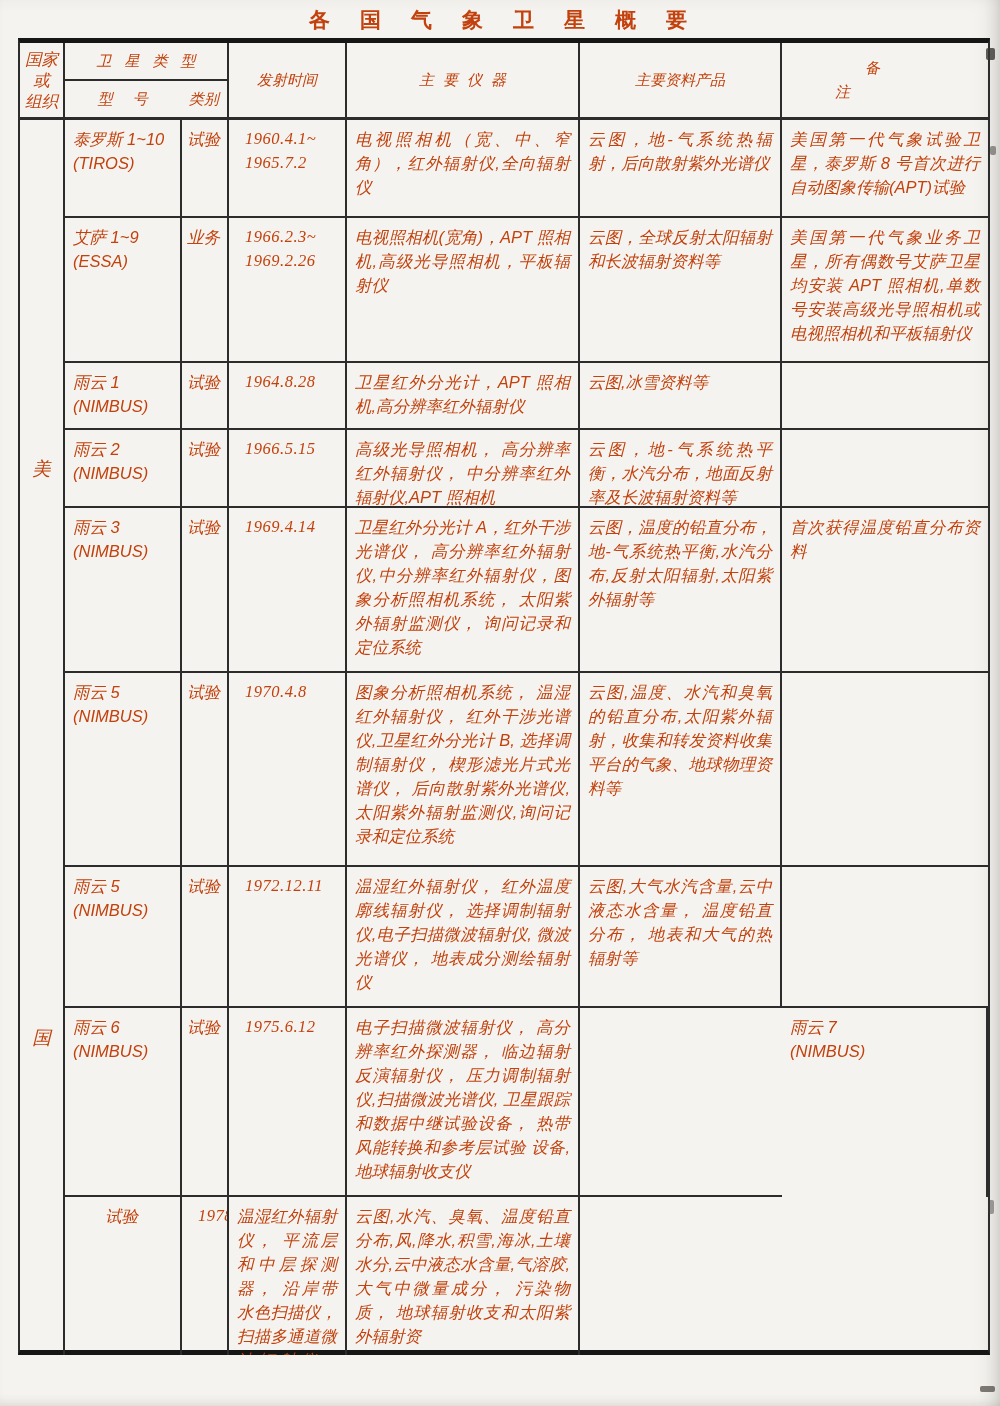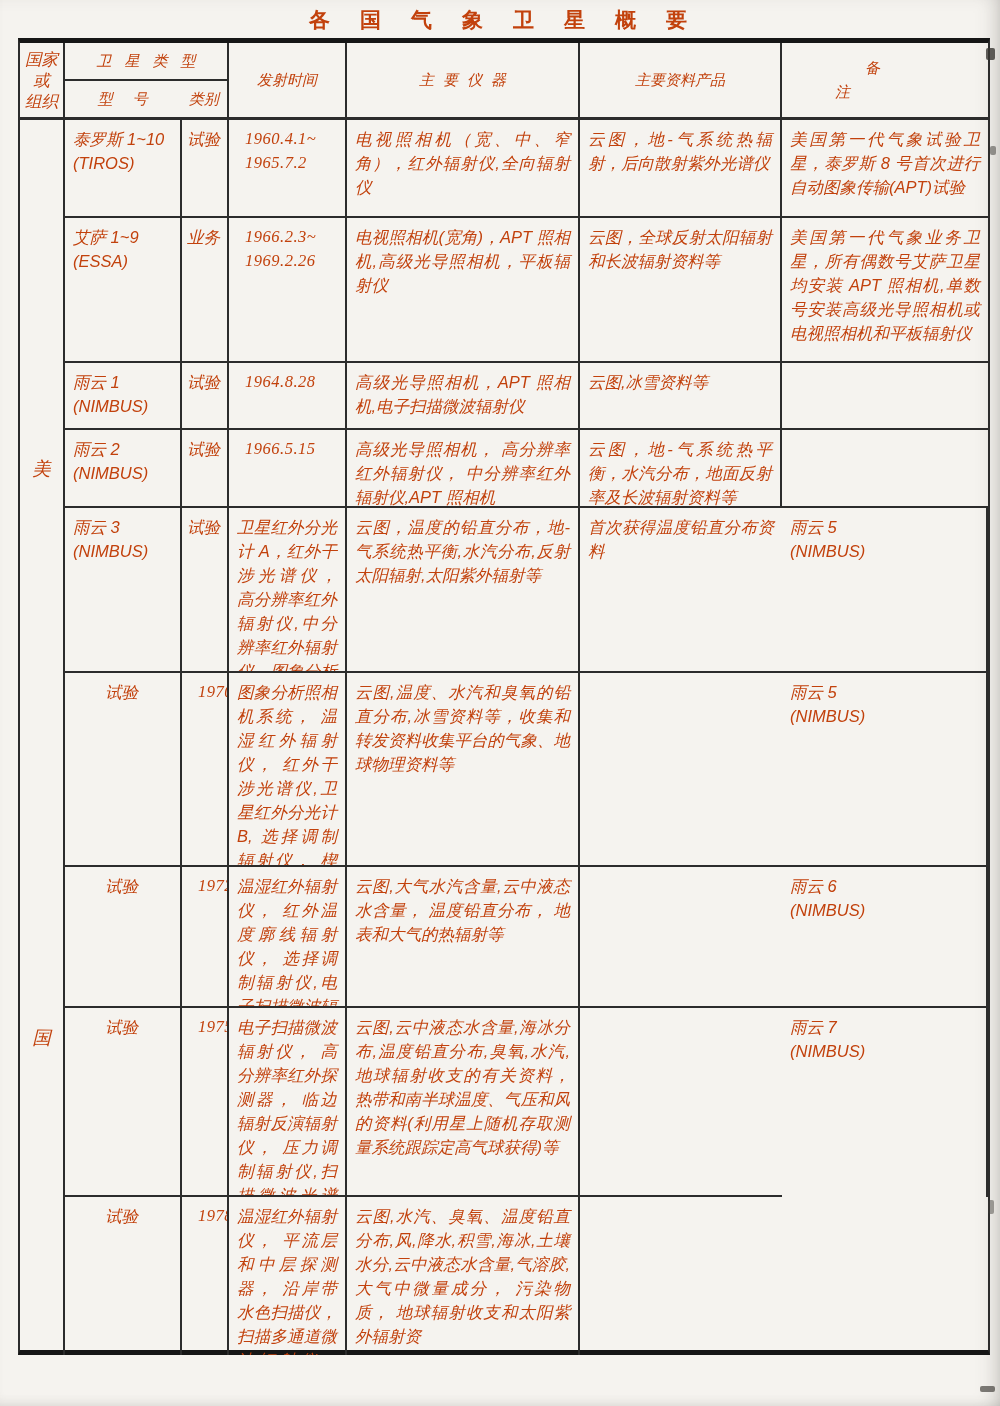--- a/index.html
+++ b/index.html
@@ -106,61 +106,61 @@
     <div class="cell launch-cell">1966.2.3~
 1969.2.26</div>
     <div class="cell body-cell">电视照相机(宽角)，APT 照相机,高级光导照相机，平板辐射仪</div>
     <div class="cell body-cell">云图，全球反射太阳辐射和长波辐射资料等</div>
     <div class="cell body-cell last-col">美国第一代气象业务卫星，所有偶数号艾萨卫星均安装 APT 照相机,单数号安装高级光导照相机或电视照相机和平板辐射仪</div>
 
     <div class="cell model-cell">雨云 1
 (NIMBUS)</div>
     <div class="cell cat-cell">试验</div>
     <div class="cell launch-cell">1964.8.28</div>
-    <div class="cell body-cell">高级光导照相机，APT 照相机,电子扫描微波辐射仪</div>
+    <div class="cell body-cell">卫星红外分光计，APT 照相机,高分辨率红外辐射仪</div>
     <div class="cell body-cell">云图,冰雪资料等</div>
     <div class="cell body-cell last-col"></div>
 
     <div class="cell model-cell">雨云 2
 (NIMBUS)</div>
     <div class="cell cat-cell">试验</div>
     <div class="cell launch-cell">1966.5.15</div>
     <div class="cell body-cell">高级光导照相机， 高分辨率红外辐射仪， 中分辨率红外辐射仪,APT 照相机</div>
     <div class="cell body-cell">云图，地-气系统热平衡，水汽分布，地面反射率及长波辐射资料等</div>
     <div class="cell body-cell last-col"></div>
 
     <div class="cell model-cell">雨云 3
 (NIMBUS)</div>
     <div class="cell cat-cell">试验</div>
+    <div class="cell launch-cell">1969.4.14</div>
     <div class="cell body-cell">卫星红外分光计 A，红外干涉光谱仪， 高分辨率红外辐射仪,中分辨率红外辐射仪，图象分析照相机系统， 太阳紫外辐射监测仪， 询问记录和定位系统</div>
     <div class="cell body-cell">云图，温度的铅直分布，地-气系统热平衡,水汽分布,反射太阳辐射,太阳紫外辐射等</div>
     <div class="cell body-cell last-col">首次获得温度铅直分布资料</div>
 
     <div class="cell model-cell">雨云 5
 (NIMBUS)</div>
     <div class="cell cat-cell">试验</div>
     <div class="cell launch-cell">1970.4.8</div>
     <div class="cell body-cell">图象分析照相机系统， 温湿红外辐射仪， 红外干涉光谱仪,卫星红外分光计 B, 选择调制辐射仪， 楔形滤光片式光谱仪， 后向散射紫外光谱仪,太阳紫外辐射监测仪,询问记录和定位系统</div>
-    <div class="cell body-cell">云图,温度、水汽和臭氧的铅直分布,冰雪资料等，收集和转发资料收集平台的气象、地球物理资料等</div>
+    <div class="cell body-cell">云图,温度、水汽和臭氧的铅直分布,太阳紫外辐射，收集和转发资料收集平台的气象、地球物理资料等</div>
     <div class="cell body-cell last-col"></div>
 
     <div class="cell model-cell">雨云 5
 (NIMBUS)</div>
     <div class="cell cat-cell">试验</div>
     <div class="cell launch-cell">1972.12.11</div>
     <div class="cell body-cell">温湿红外辐射仪， 红外温度廓线辐射仪， 选择调制辐射仪,电子扫描微波辐射仪, 微波光谱仪， 地表成分测绘辐射仪</div>
     <div class="cell body-cell">云图,大气水汽含量,云中液态水含量， 温度铅直分布， 地表和大气的热辐射等</div>
     <div class="cell body-cell last-col"></div>
 
     <div class="cell model-cell">雨云 6
 (NIMBUS)</div>
     <div class="cell cat-cell">试验</div>
     <div class="cell launch-cell">1975.6.12</div>
     <div class="cell body-cell">电子扫描微波辐射仪， 高分辨率红外探测器， 临边辐射反演辐射仪， 压力调制辐射仪,扫描微波光谱仪, 卫星跟踪和数据中继试验设备， 热带风能转换和参考层试验 设备,地球辐射收支仪</div>
-    <div class="cell body-cell">云图,云中液态水含量,海冰分布,温度铅直分布,臭氧,水汽,地球辐射收支的有关资料， 热带和南半球温度、气压和风的资料(利用星上随机存取测量系统跟踪定高气球获得)等</div>
     <div class="cell body-cell last-col"></div>
 
     <div class="cell model-cell last-row">雨云 7
 (NIMBUS)</div>
     <div class="cell cat-cell last-row">试验</div>
     <div class="cell launch-cell last-row">1978.10.24</div>
     <div class="cell body-cell last-row">温湿红外辐射仪， 平流层和中层探测器， 沿岸带水色扫描仪， 扫描多通道微波辐射仪， 平流层临边红外监测辐射仪,平流层气溶胶测量仪,地球辐射收支仪， 太阳与后</div>
     <div class="cell body-cell last-row">云图,水汽、臭氧、温度铅直分布,风,降水,积雪,海冰,土壤水分,云中液态水含量,气溶胶,大气中微量成分， 污染物质， 地球辐射收支和太阳紫外辐射资</div>
     <div class="cell body-cell last-col last-row"></div>
 

